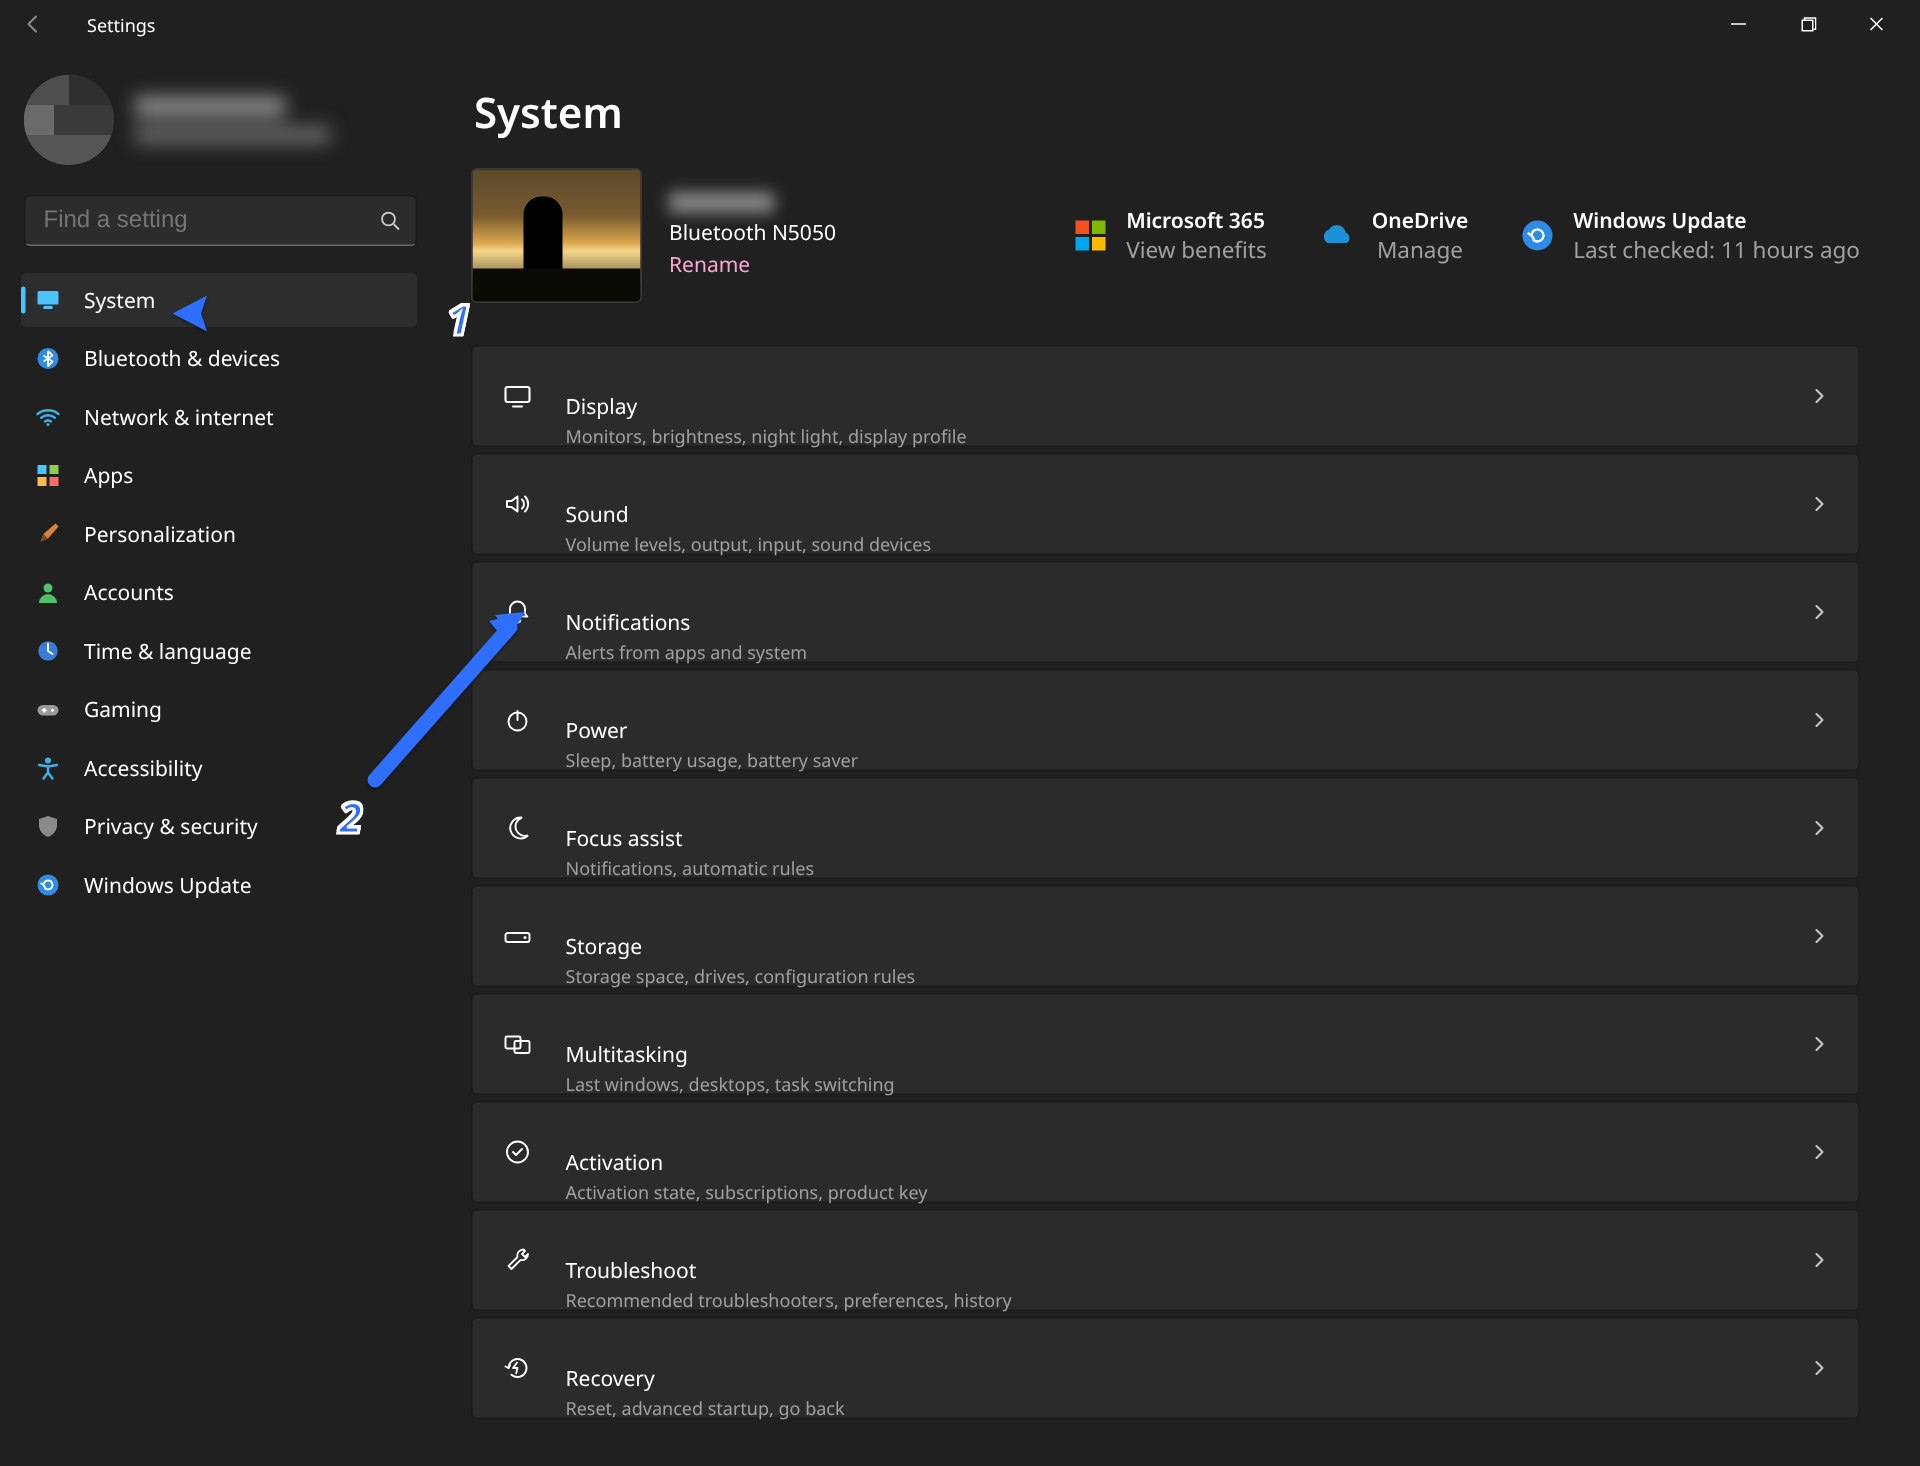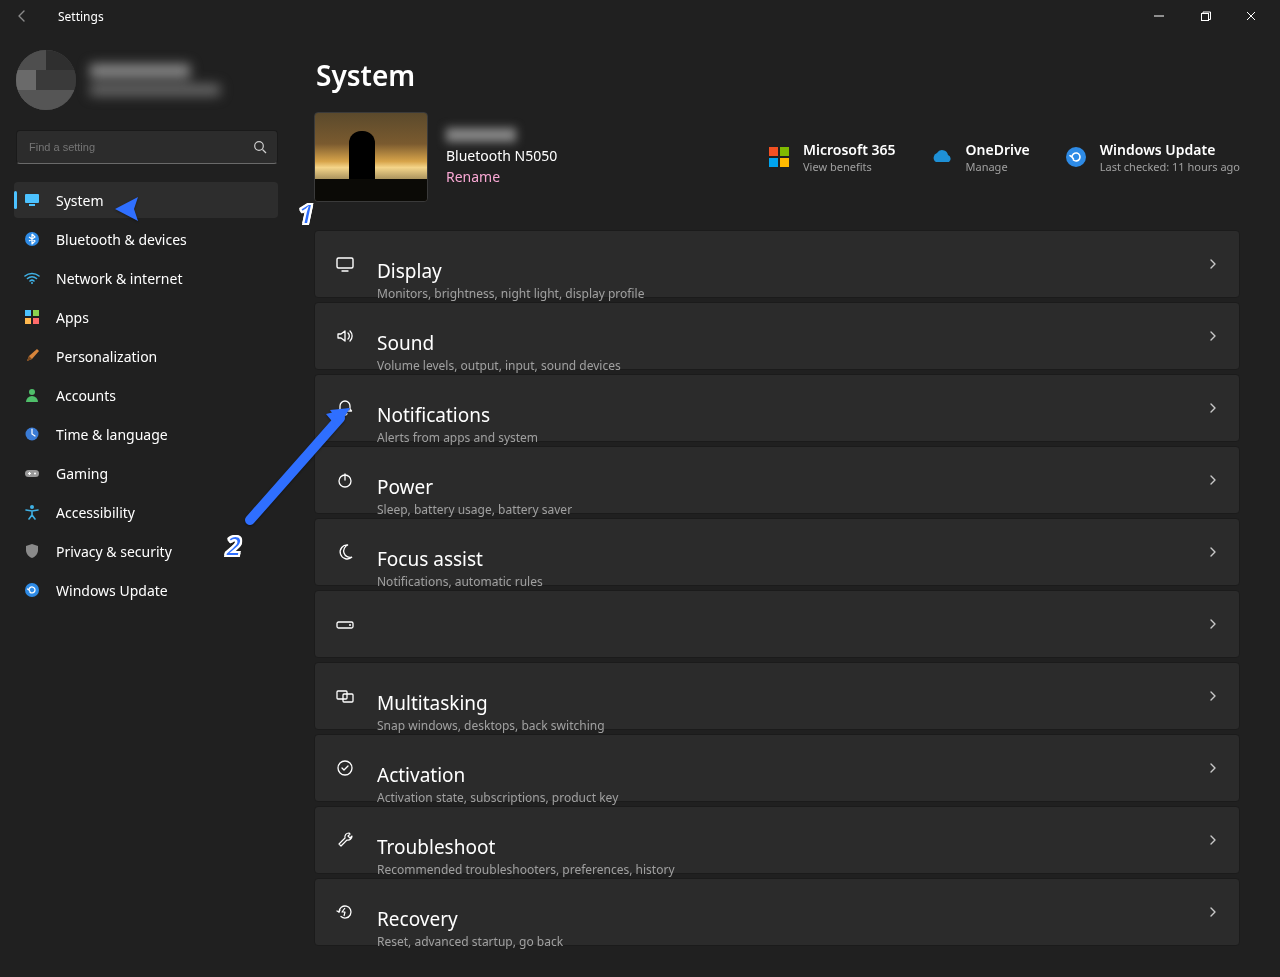--- a/index.html
+++ b/index.html
@@ -79,21 +79,21 @@
     background:#2c2c2c;
     border:1px solid #1a1a1a;
     border-bottom:1px solid #6a6a6a;
     border-radius:4px;
     height:32px;
     display:flex;align-items:center;
     padding:0 10px;
     color:#cfcfcf;
   }
   .search input{
-    background:transparent;border:none;outline:none;color:#cfcfcf;flex:1;font-size:11px;
+    background:transparent;border:none;outline:none;color:#cfcfcf;flex:1;font-size:16px;
   }
   .search .sicon{margin-left:auto;}
   
   .nav{padding:4px 22px 0 14px;}
   .nav-item{
     height:36px;border-radius:4px;
     display:flex;align-items:center;
     padding:0 10px;gap:16px;
     cursor:pointer;
     position:relative;
@@ -123,36 +123,36 @@
     background:#000;border-radius:12px 12px 6px 6px;
   }
   .wall .grass{position:absolute;left:0;right:0;bottom:0;height:22px;background:#0b0a06;}
   .device-info .dname{filter:blur(5px);width:70px;height:14px;background:#888;margin-bottom:4px;}
   .device-info .model{font-size:14px;}
   .device-info .rename{color:#f9a8d4;font-size:14px;margin-top:2px;cursor:pointer;}
   .status-tiles{margin-left:auto;display:flex;gap:34px;align-items:center;}
   .tile{display:flex;gap:12px;align-items:center;}
   .tile .ticon{width:24px;height:24px;display:flex;align-items:center;justify-content:center;}
   .tile .tlabel{font-size:14px;font-weight:600;}
-  .tile .tsub{font-size:11px;color:var(--muted);}
+  .tile .tsub{font-size:15px;color:var(--muted);text-align:center;}
   
   .cards{display:flex;flex-direction:column;gap:4px;}
   .card{
     background:var(--bg2);
     border:1px solid var(--card-border);
     border-radius:4px;
     height:66px;
     display:flex;align-items:center;
     padding:0 20px;
     gap:22px;
     cursor:pointer;
   }
   .card .cicon{width:20px;height:20px;display:flex;align-items:center;justify-content:center;}
   .card .ctext{display:flex;flex-direction:column;gap:1px;}
-  .card .ctitle{font-size:19px;margin-top:32px;}
+  .card .ctitle{font-size:14px;margin-top:32px;}
   .card .csub{font-size:12px;color:var(--muted);}
   .card .chev{margin-left:auto;}
   svg{display:block;}
   
   .anno{position:absolute;pointer-events:none;}
   .arrow svg{filter:drop-shadow(0 1px 1px rgba(0,0,0,.4));}
   .num{
     font-size:28px;font-weight:800;
     color:var(--arrow-blue);
     -webkit-text-stroke:2px #fff;
@@ -469,37 +469,41 @@
         </span>
       </div>
 
       <div class="card">
         <span class="cicon">
           <svg width="20" height="20" viewBox="0 0 20 20">
               <rect x="2" y="8" width="16" height="6" rx="1.5" stroke="#fff" fill="none" stroke-width="1.3"></rect>
               <circle cx="15" cy="11" r="1" fill="#fff"></circle>
             </svg>
         </span>
+        <div class="ctext">
+          <div class="ctitle">Storage</div>
+          <div class="csub">Storage space, drives, configuration rules</div>
+        </div>
         <span class="chev">
           <svg width="12" height="12" viewBox="0 0 12 12">
               <path d="M4 2l4 4-4 4" stroke="#c8c8c8" stroke-width="1.4" fill="none" stroke-linecap="round" stroke-linejoin="round"></path>
             </svg>
         </span>
       </div>
 
       <div class="card">
         <span class="cicon">
           <svg width="20" height="20" viewBox="0 0 20 20">
               <rect x="2" y="5" width="10" height="8" rx="1" stroke="#fff" fill="none" stroke-width="1.3"></rect>
               <rect x="8" y="8" width="10" height="8" rx="1" stroke="#fff" fill="none" stroke-width="1.3"></rect>
             </svg>
         </span>
         <div class="ctext">
           <div class="ctitle">Multitasking</div>
-          <div class="csub">Snap windows, desktops, back switching</div>
+          <div class="csub">Last windows, desktops, task switching</div>
         </div>
         <span class="chev">
           <svg width="12" height="12" viewBox="0 0 12 12">
               <path d="M4 2l4 4-4 4" stroke="#c8c8c8" stroke-width="1.4" fill="none" stroke-linecap="round" stroke-linejoin="round"></path>
             </svg>
         </span>
       </div>
 
       <div class="card">
         <span class="cicon">

